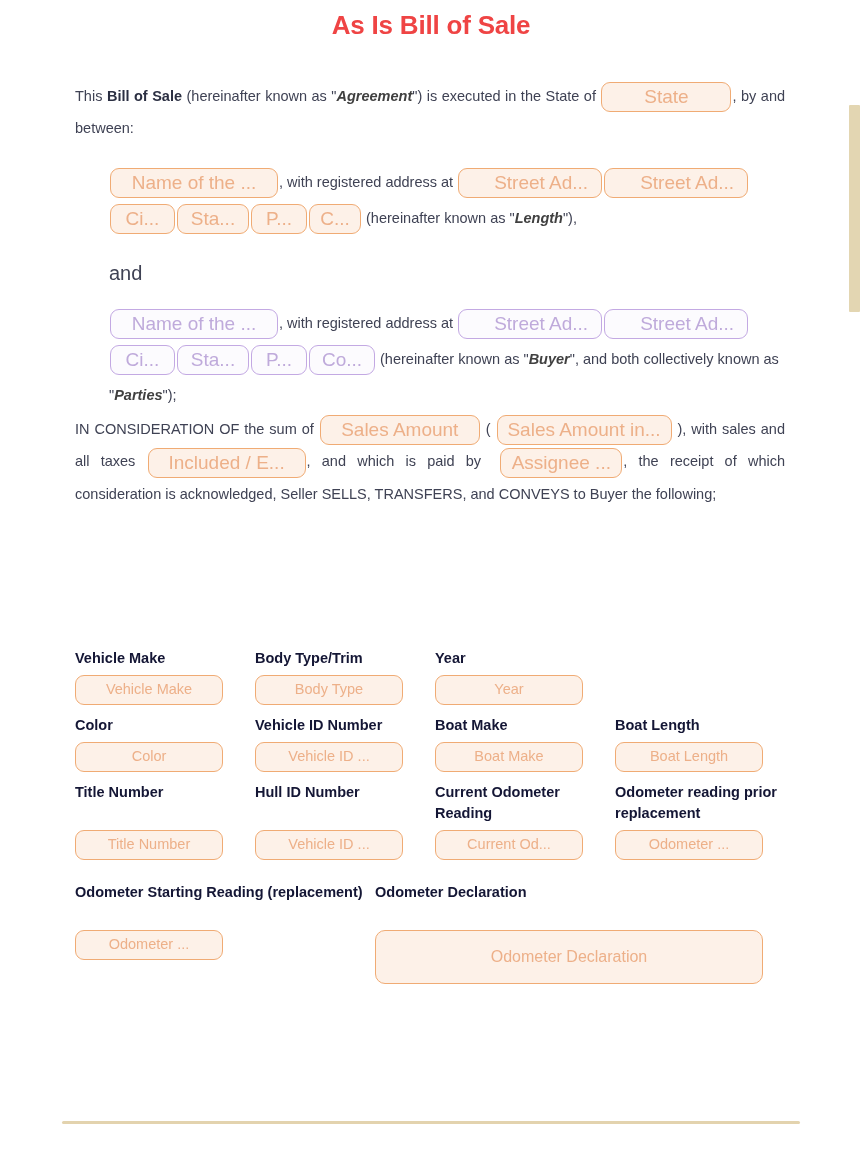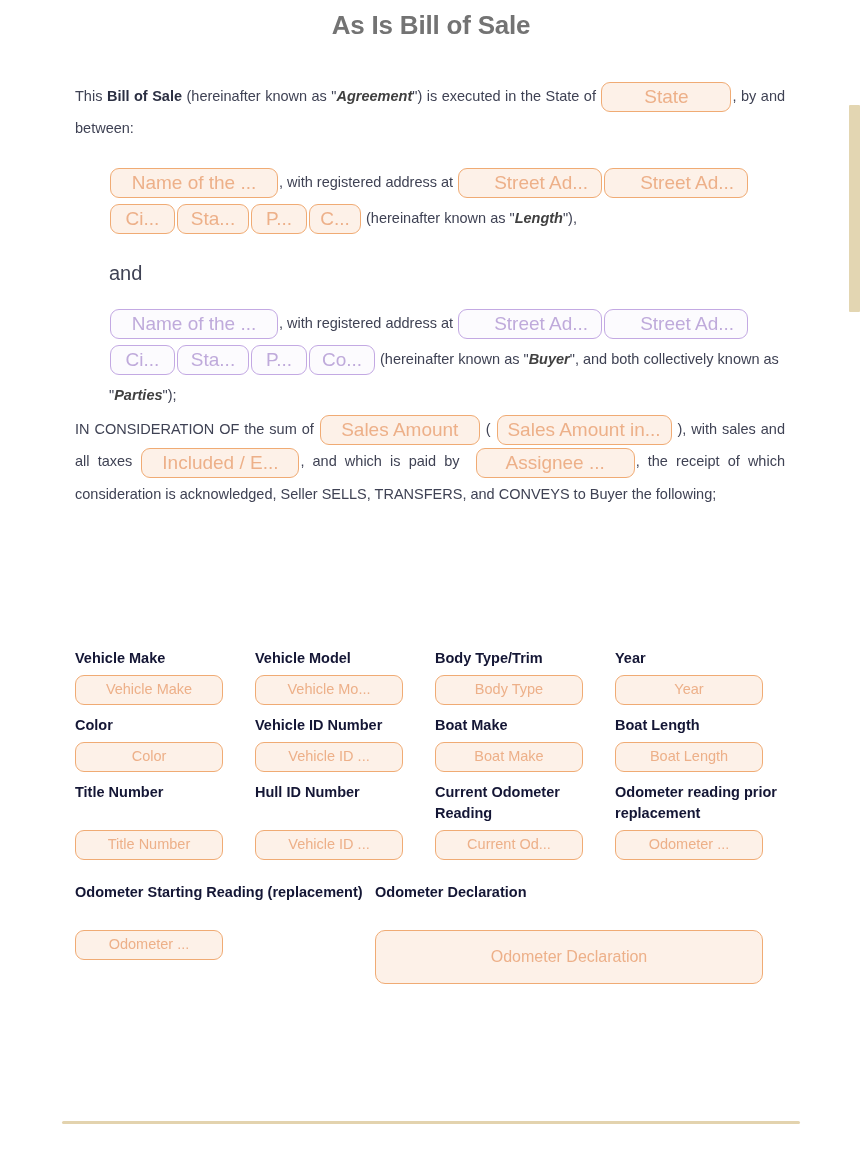--- a/index.html
+++ b/index.html
@@ -26,21 +26,21 @@
   }
 
   
   .doc-title {
     margin: 0;
     padding-top: 10px;
     text-align: center;
     font-size: 26px;
     font-weight: bold;
     letter-spacing: -0.2px;
-    color: #737373;
+    color: #ef4444;
   }
 
   
   .content {
     position: absolute;
     left: 75px;
     top: 80px;
     width: 710px;
   }
 
@@ -87,21 +87,21 @@
   .w-name    { width: 168px; }
   .w-street  { width: 144px; padding-left: 28px; }
   .w-city    { width: 65px; }
   .w-state2  { width: 72px; }
   .w-post    { width: 56px; }
   .w-country { width: 52px; }
   .w-country-wide { width: 66px; }
   .w-sales   { width: 160px; }
   .w-salesw  { width: 175px; }
   .w-incl    { width: 158px; }
-  .w-assign  { width: 159px; margin-left: 8px; }
+  .w-assign  { width: 122px; margin-left: 8px; }
 
   .seller-row-1, .seller-row-2 { white-space: normal; }
 
   .party-block {
     padding-left: 34px;
     margin-top: 20px;
   }
   .party-block .line {
     font-size: 14.5px;
     line-height: 36px;
@@ -221,24 +221,20 @@
   </div>
 
   <div class="grid">
 
     <div class="grid-row">
       <div class="grid-cell">
         <div class="cell-label">Vehicle Make</div>
         <div class="field-box">Vehicle Make</div>
       </div>
       <div class="grid-cell">
-        <div class="cell-label">Vehicle Model</div>
-        <div class="field-box">Vehicle Mo...</div>
-      </div>
-      <div class="grid-cell">
         <div class="cell-label">Body Type/Trim</div>
         <div class="field-box">Body Type</div>
       </div>
       <div class="grid-cell">
         <div class="cell-label">Year</div>
         <div class="field-box">Year</div>
       </div>
     </div>
 
     <div class="grid-row">

